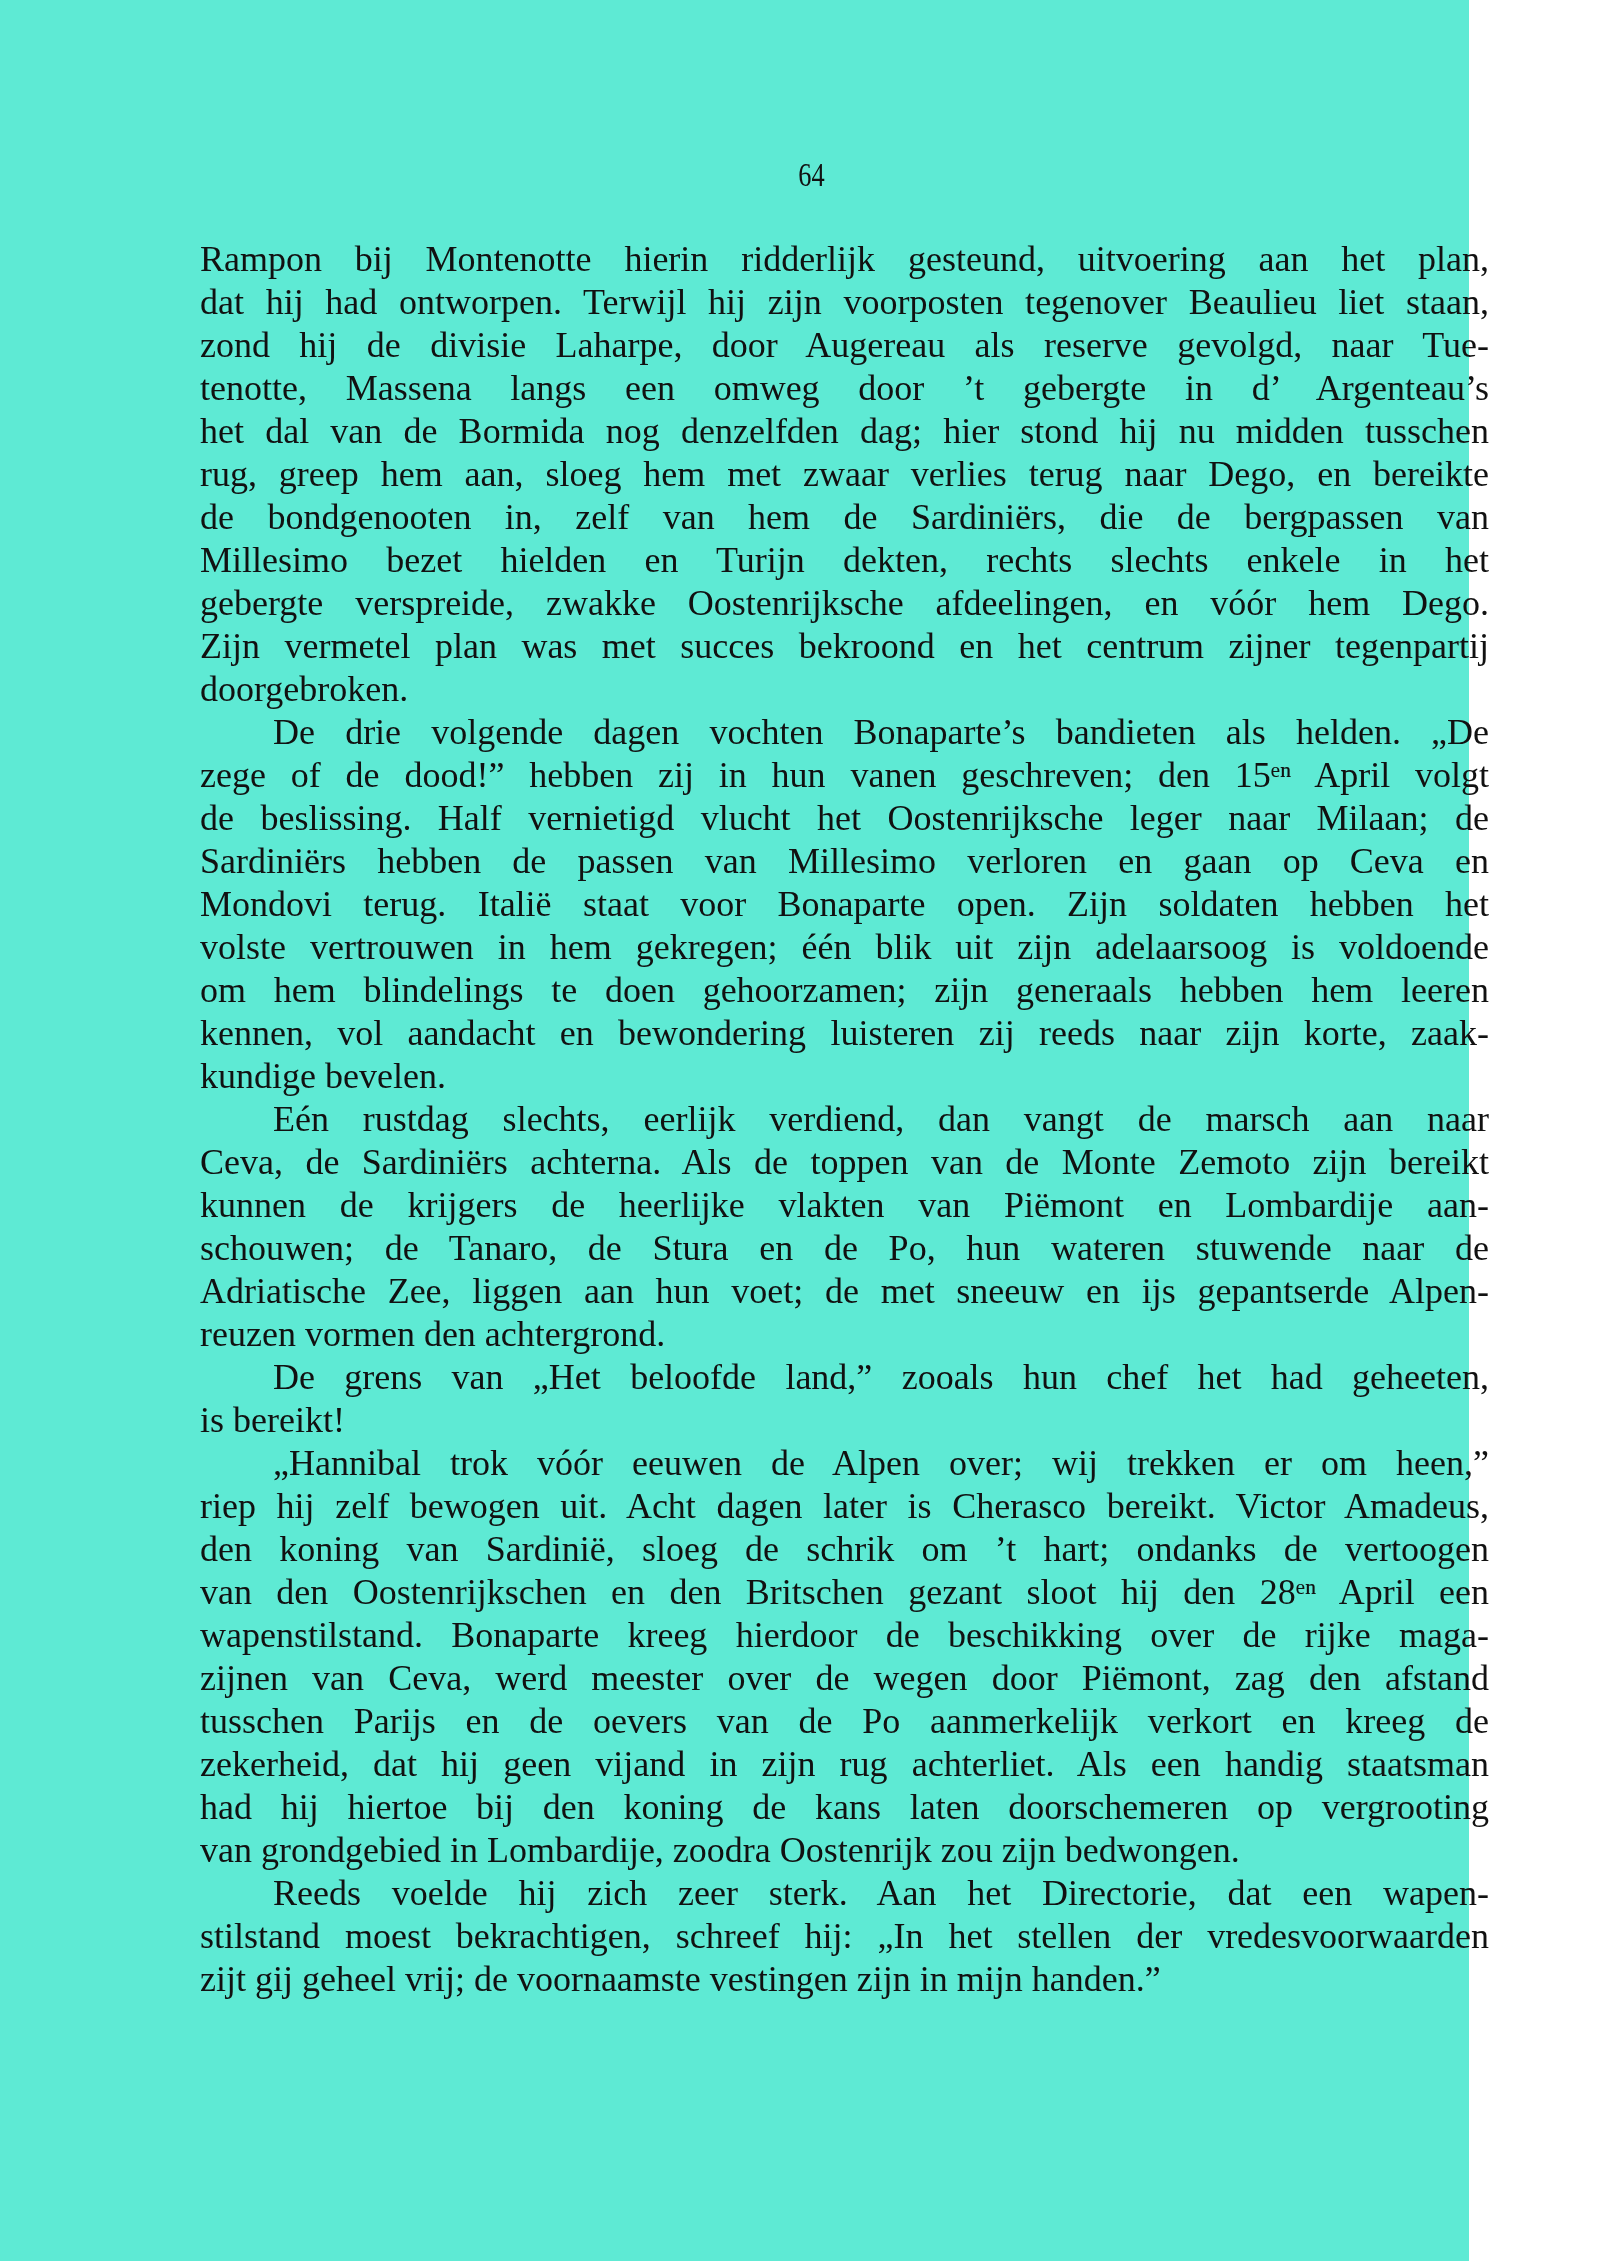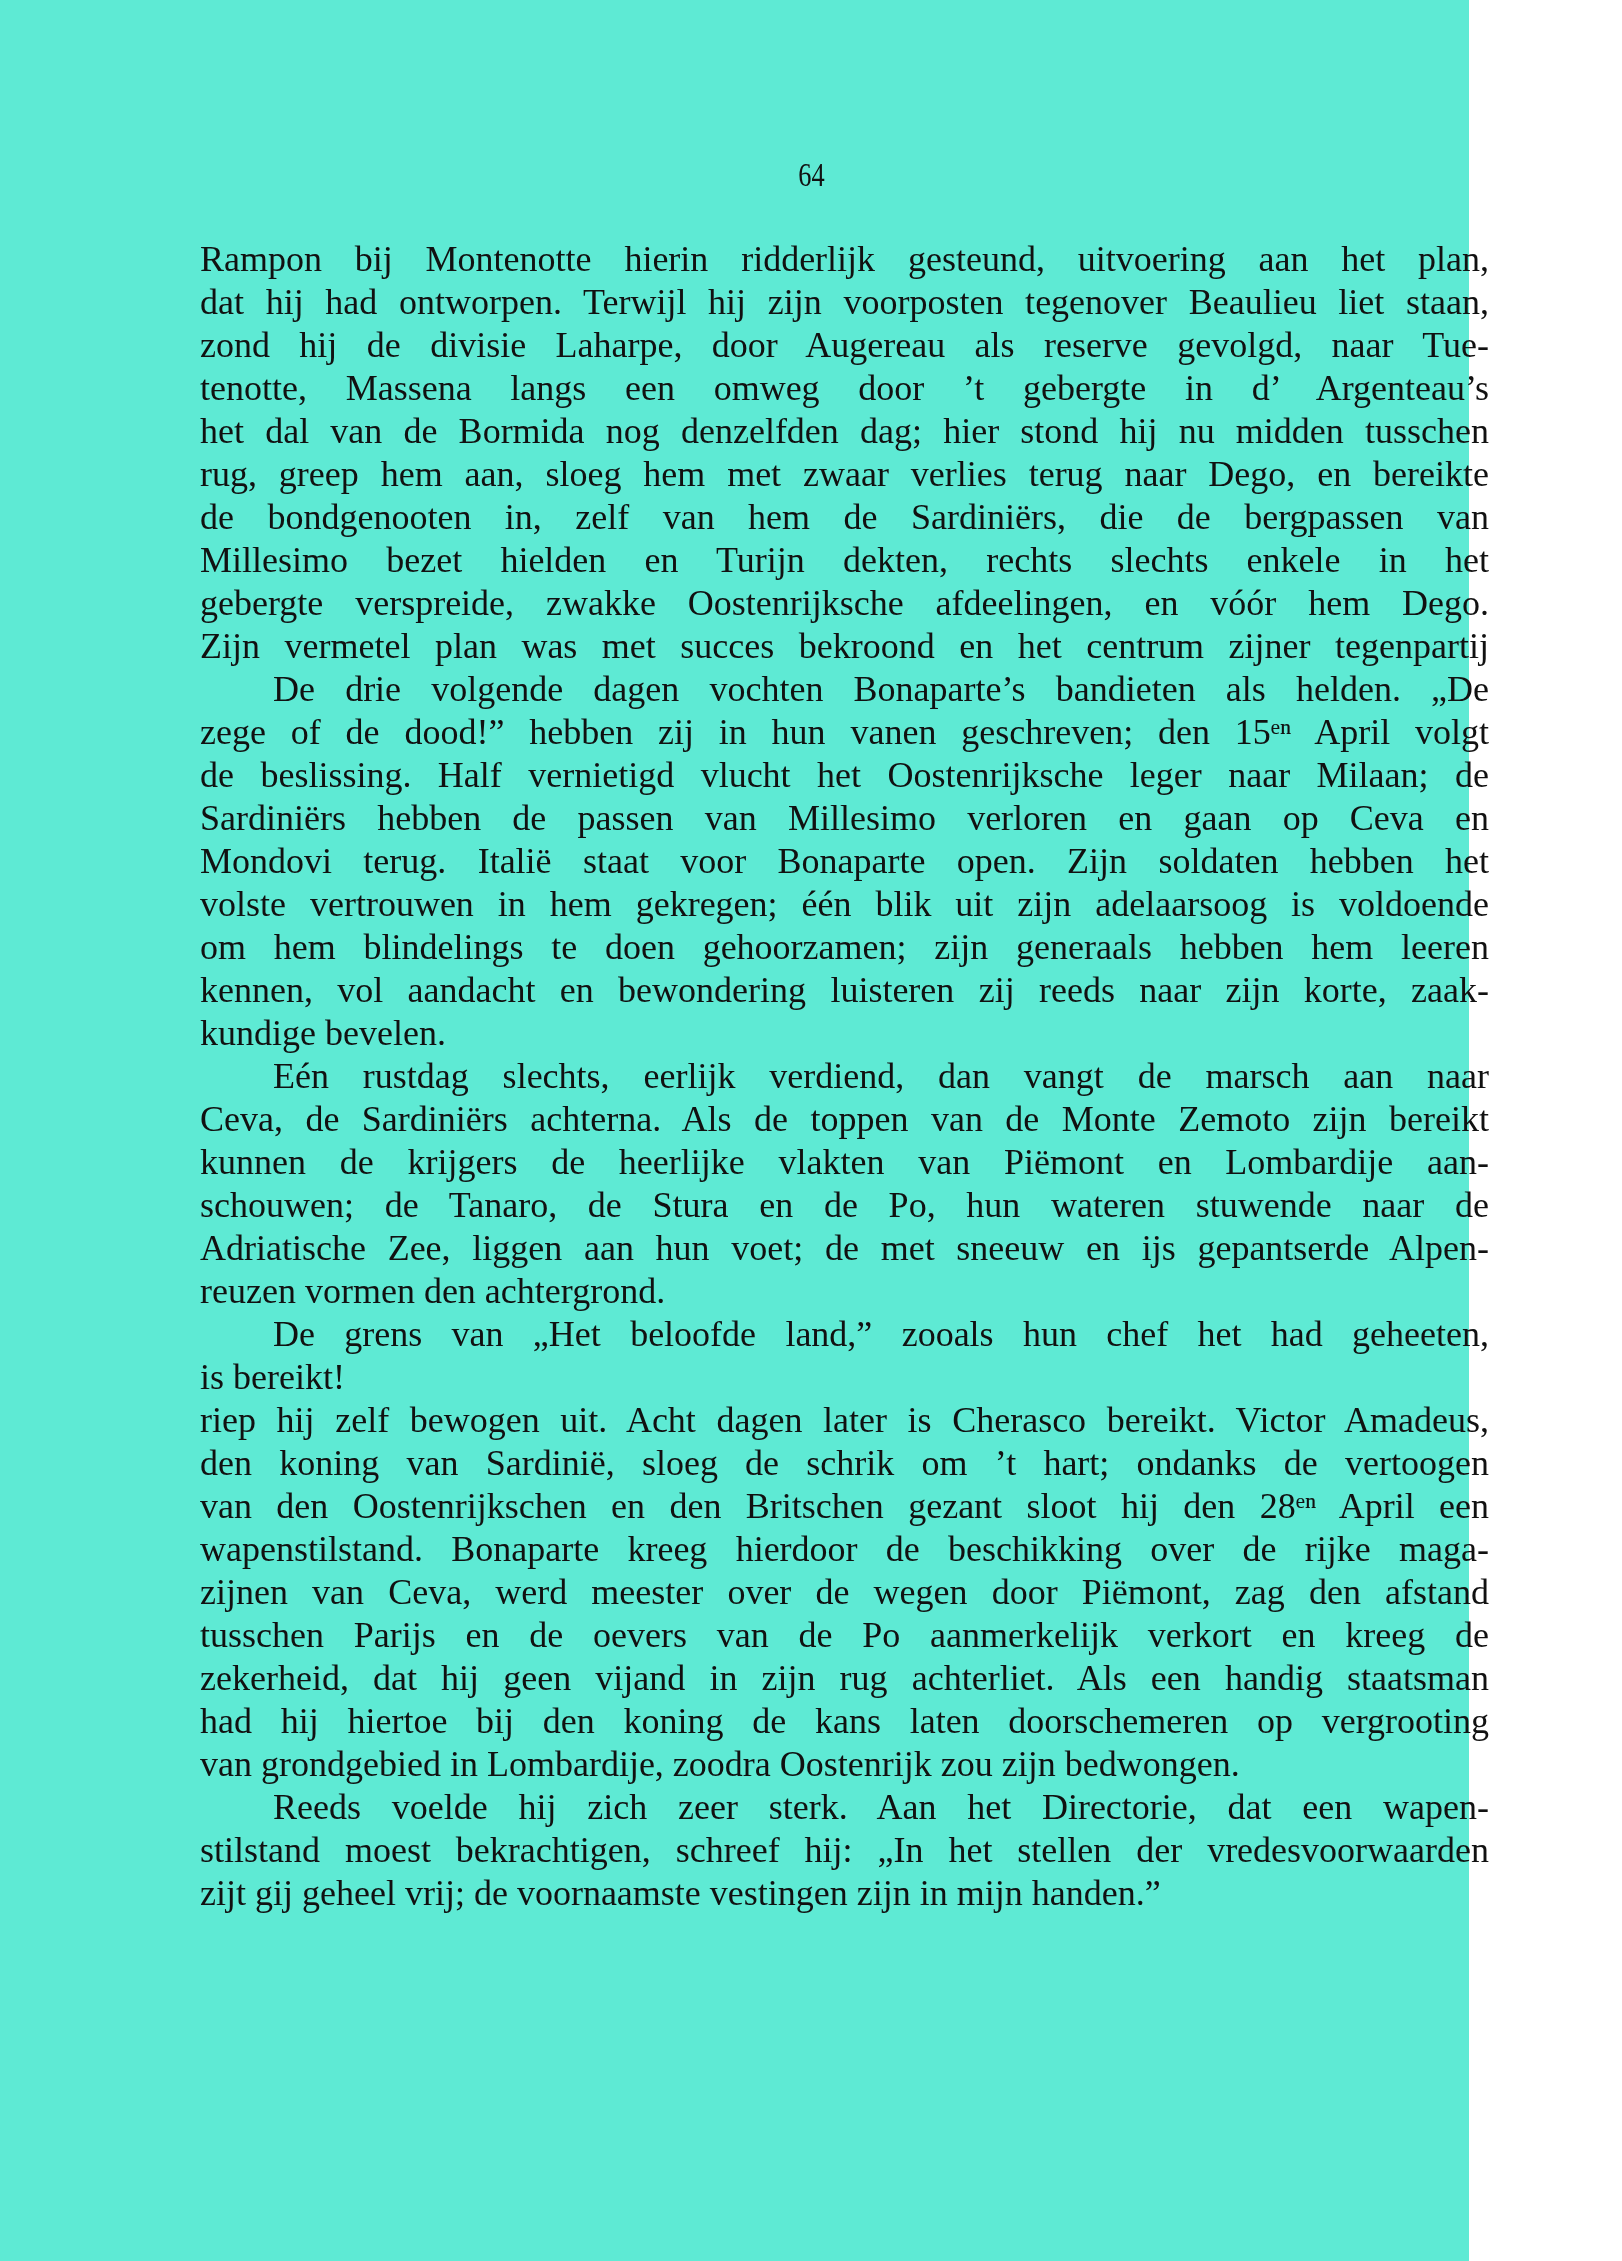--- a/index.html
+++ b/index.html
@@ -33,20 +33,21 @@
         <div class="line">Rampon bij Montenotte hierin ridderlijk gesteund, uitvoering aan het plan,</div>
         <div class="line">dat hij had ontworpen. Terwijl hij zijn voorposten tegenover Beaulieu liet staan,</div>
         <div class="line">zond hij de divisie Laharpe, door Augereau als reserve gevolgd, naar Tue-</div>
         <div class="line">tenotte, Massena langs een omweg door ’t gebergte in d’ Argenteau’s</div>
         <div class="line">het dal van de Bormida nog denzelfden dag; hier stond hij nu midden tusschen</div>
         <div class="line">rug, greep hem aan, sloeg hem met zwaar verlies terug naar Dego, en bereikte</div>
         <div class="line">de bondgenooten in, zelf van hem de Sardiniërs, die de bergpassen van</div>
         <div class="line">Millesimo bezet hielden en Turijn dekten, rechts slechts enkele in het</div>
         <div class="line">gebergte verspreide, zwakke Oostenrijksche afdeelingen, en vóór hem Dego.</div>
         <div class="line">Zijn vermetel plan was met succes bekroond en het centrum zijner tegenpartij</div>
+        <div class="line last">doorgebroken.</div>
       </div>
       <div>
         <div class="line indent">De drie volgende dagen vochten Bonaparte’s bandieten als helden. „De</div>
         <div class="line">zege of de dood!” hebben zij in hun vanen geschreven; den 15ᵉⁿ April volgt</div>
         <div class="line">de beslissing. Half vernietigd vlucht het Oostenrijksche leger naar Milaan; de</div>
         <div class="line">Sardiniërs hebben de passen van Millesimo verloren en gaan op Ceva en</div>
         <div class="line">Mondovi terug. Italië staat voor Bonaparte open. Zijn soldaten hebben het</div>
         <div class="line">volste vertrouwen in hem gekregen; één blik uit zijn adelaarsoog is voldoende</div>
         <div class="line">om hem blindelings te doen gehoorzamen; zijn generaals hebben hem leeren</div>
         <div class="line">kennen, vol aandacht en bewondering luisteren zij reeds naar zijn korte, zaak-</div>
@@ -58,20 +59,21 @@
         <div class="line">kunnen de krijgers de heerlijke vlakten van Piëmont en Lombardije aan-</div>
         <div class="line">schouwen; de Tanaro, de Stura en de Po, hun wateren stuwende naar de</div>
         <div class="line">Adriatische Zee, liggen aan hun voet; de met sneeuw en ijs gepantserde Alpen-</div>
         <div class="line last">reuzen vormen den achtergrond.</div>
       </div>
       <div>
         <div class="line indent">De grens van „Het beloofde land,” zooals hun chef het had geheeten,</div>
         <div class="line last">is bereikt!</div>
       </div>
       <div>
+        <div class="line indent">„Hannibal trok vóór eeuwen de Alpen over; wij trekken er om heen,”</div>
         <div class="line">riep hij zelf bewogen uit. Acht dagen later is Cherasco bereikt. Victor Amadeus,</div>
         <div class="line">den koning van Sardinië, sloeg de schrik om ’t hart; ondanks de vertoogen</div>
         <div class="line">van den Oostenrijkschen en den Britschen gezant sloot hij den 28ᵉⁿ April een</div>
         <div class="line">wapenstilstand. Bonaparte kreeg hierdoor de beschikking over de rijke maga-</div>
         <div class="line">zijnen van Ceva, werd meester over de wegen door Piëmont, zag den afstand</div>
         <div class="line">tusschen Parijs en de oevers van de Po aanmerkelijk verkort en kreeg de</div>
         <div class="line">zekerheid, dat hij geen vijand in zijn rug achterliet. Als een handig staatsman</div>
         <div class="line">had hij hiertoe bij den koning de kans laten doorschemeren op vergrooting</div>
         <div class="line last">van grondgebied in Lombardije, zoodra Oostenrijk zou zijn bedwongen.</div>
       </div>

